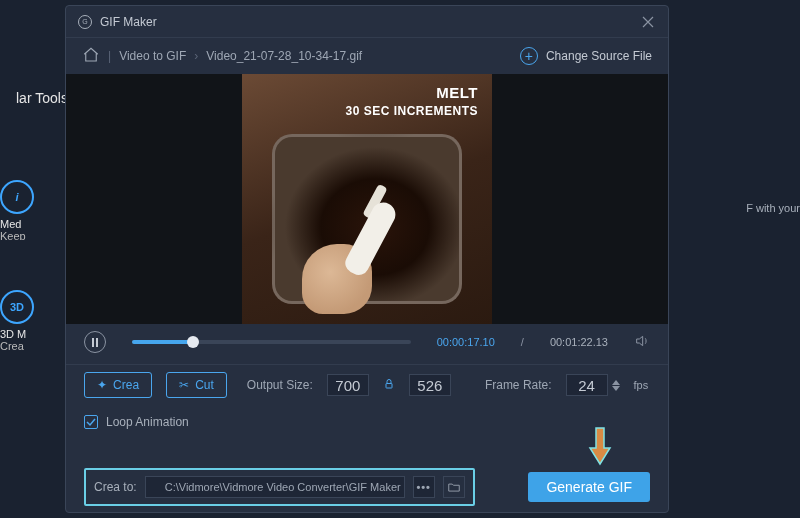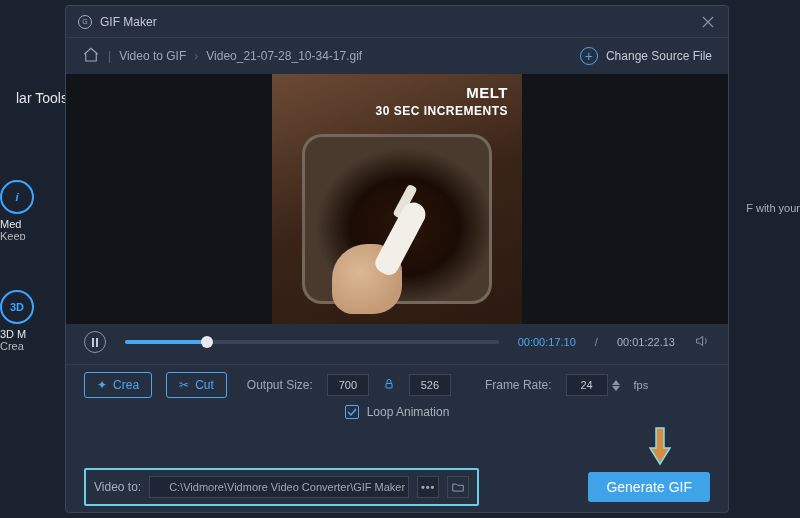--- a/index.html
+++ b/index.html
@@ -10,21 +10,21 @@
   .bg-tool { position: absolute; left: 0; width: 70px; height: 60px; color: #bbb; font-size: 11px; overflow: hidden; }
   .bg-tool-icon { width: 34px; height: 34px; border-radius: 50%; border: 2px solid #3da6ff; display: flex; align-items: center; justify-content: center; color: #3da6ff; font-weight: bold; font-style: italic; margin-bottom: 4px; }
   .bg-tool-1 { top: 180px; }
   .bg-tool-2 { top: 290px; }
   .bg-right-text { position: absolute; right: 0; top: 202px; font-size: 11px; white-space: pre; direction: rtl; text-align: left;}
 
   
   .dialog {
     position: absolute;
     left: 65px; top: 5px;
-    width: 664px; height: 508px;
+    width: 604px; height: 508px;
     background: #262f40;
     border: 1px solid #3a4558;
     border-radius: 4px;
     display: flex; flex-direction: column;
   }
 
   
   .titlebar { height: 32px; display: flex; align-items: center; padding: 0 12px; border-bottom: 1px solid #323c4e; }
   .app-icon { width: 14px; height: 14px; border: 1.5px solid #a8b0bb; border-radius: 50%; display: flex; align-items: center; justify-content: center; font-size: 7px; margin-right: 8px; }
   .titlebar-title { font-size: 12px; color: #c4cad3; }
@@ -47,44 +47,44 @@
   .preview-img { width: 250px; height: 250px; background: linear-gradient(160deg, #6b4a35 0%, #3a2418 50%, #2b1a10 100%); position: relative; overflow: hidden; }
   .preview-caption { position: absolute; top: 10px; right: 14px; text-align: right; color: #fff; font-weight: 700; }
   .preview-caption .c1 { font-size: 15px; letter-spacing: 0.5px; display: block; }
   .preview-caption .c2 { font-size: 12px; letter-spacing: 0.5px; }
   .bowl { position: absolute; left: 30px; top: 60px; width: 190px; height: 170px; border-radius: 20px; background: radial-gradient(ellipse 90px 80px at 100px 90px, #2a140a 0%, #1a0c05 60%, #4a3a2e 100%); border: 3px solid rgba(200,190,180,0.35); }
   .spatula-head { position: absolute; left: 135px; top: 130px; width: 24px; height: 78px; background: #f2efe8; border-radius: 12px 12px 10px 10px; transform: rotate(28deg); transform-origin: top center; }
   .spatula-handle { position: absolute; left: 128px; top: 110px; width: 10px; height: 35px; background: #e6e2d8; transform: rotate(28deg); border-radius: 4px;}
   .hand { position: absolute; left: 60px; top: 170px; width: 70px; height: 70px; background: radial-gradient(circle at 40% 40%, #dcb896 0%, #c49a76 70%); border-radius: 50% 40% 40% 30%; }
 
   
-  .player-row { height: 36px; display: flex; align-items: center; padding: 0 18px; gap: 19px; font-size: 11px; }
+  .player-row { height: 36px; display: flex; align-items: center; padding: 0 18px; gap: 26px; font-size: 11px; }
   .pause-btn { width: 22px; height: 22px; border: 1.5px solid #8a93a2; border-radius: 50%; display: flex; align-items: center; justify-content: center; cursor: pointer; }
   .pause-btn::before { content: ""; display: block; width: 2px; height: 9px; background: #c4cad3; box-shadow: 4px 0 0 #c4cad3; margin-left: -4px; }
   .slider { flex: 1; height: 4px; background: #3a4558; border-radius: 2px; position: relative; cursor: pointer; }
   .slider-fill { position: absolute; left: 0; top: 0; height: 100%; width: 22%; background: #46a6ee; border-radius: 2px; }
   .slider-thumb { position: absolute; left: 22%; top: 50%; width: 12px; height: 12px; background: #e6eaf0; border-radius: 50%; transform: translate(-50%, -50%); }
   .time-current { color: #4aa6ee; }
   .time-sep { color: #8a93a2; }
   .vol-icon svg { width: 16px; height: 16px; stroke: #8a93a2; fill: none; }
   .divider-h { height: 1px; background: #323c4e; margin: 4px 0 0 0; }
 
   
   .settings-row { height: 40px; display: flex; align-items: center; padding: 0 18px; gap: 14px; font-size: 12px; }
   .btn-outline-blue { height: 26px; border: 1px solid #4aa6ee; color: #4aa6ee; background: transparent; border-radius: 3px; padding: 0 12px; display: inline-flex; align-items: center; gap: 6px; cursor: pointer; font-size: 12px; }
   .btn-outline-blue .ic { font-size: 12px; }
   .setting-label { color: #9ea7b4; }
-  .input-box { width: 42px; height: 22px; background: #1e2636; border: 1px solid #3a4558; color: #c4cad3; text-align: center; font-size: 11px; }
+  .input-box { width: 42px; height: 22px; background: #1e2636; border: 1px solid #3a4558; color: #c4cad3; text-align: center; font-size: 15px; }
   .spinner-wrap { display: inline-flex; align-items: center; gap: 4px;}
   .spinner-arrows { display: flex; flex-direction: column; gap: 1px; cursor: pointer; }
   .spinner-arrows svg { width: 8px; height: 5px; }
   .fps-label { color: #9ea7b4; font-size: 11px;}
 
   
-  .options-row { height: 34px; display: flex; align-items: center; padding: 0 18px; gap: 20px; font-size: 12px; flex-direction: column; }
+  .options-row { height: 34px; display: flex; align-items: center; padding: 0 18px; gap: 20px; font-size: 12px; }
   .checkbox { width: 14px; height: 14px; border: 1.5px solid #4aa6ee; display: inline-flex; align-items: center; justify-content: center; cursor: pointer; border-radius: 2px;}
   .checkbox svg { width: 10px; height: 10px; }
   .loop-wrap { display: flex; align-items: center; gap: 8px; cursor: pointer; }
 
   
   .save-row { height: 50px; display: flex; align-items: center; padding: 0 18px; gap: 12px; font-size: 12px; margin-top: auto; position: relative; }
   .save-group { display: flex; align-items: center; border: 2px solid #6acfe6; padding: 6px 8px; border-radius: 2px; gap: 8px;}
   .path-box { width: 260px; height: 22px; background: #1e2636; border: 1px solid #3a4558; padding: 0 19px; display: flex; align-items: center; color: #9ea7b4; font-size: 11px; white-space: nowrap; overflow: hidden; }
   .icon-btn { width: 22px; height: 22px; background: #1e2636; border: 1px solid #3a4558; display: flex; align-items: center; justify-content: center; cursor: pointer; color: #9ea7b4; font-size: 11px; }
   .icon-btn.no-border{ background: transparent; border: 1px solid #3a4558;}
@@ -212,21 +212,21 @@
         <svg viewBox="0 0 10 10">
             <path d="M1 5 L4 8 L9 2" stroke="#4aa6ee" stroke-width="1.5" fill="none"></path>
           </svg>
       </div>
       <span>Loop Animation</span>
     </div>
   </div>
 
   <div class="save-row">
     <div class="save-group">
-      <span>Video to:</span>
+      <span>Crea to:</span>
       <div class="path-box">C:\Vidmore\Vidmore Video Converter\GIF Maker</div>
       <div class="icon-btn">
           <span class="more-dots">•••</span>
         </div>
       <div class="icon-btn no-border">
         <svg viewBox="0 0 24 24" width="14" height="14" fill="none" stroke="#9ea7b4" stroke-width="1.5">
             <path d="M3 7h6l2 2h10v10H3z"></path>
           </svg>
       </div>
     </div>

